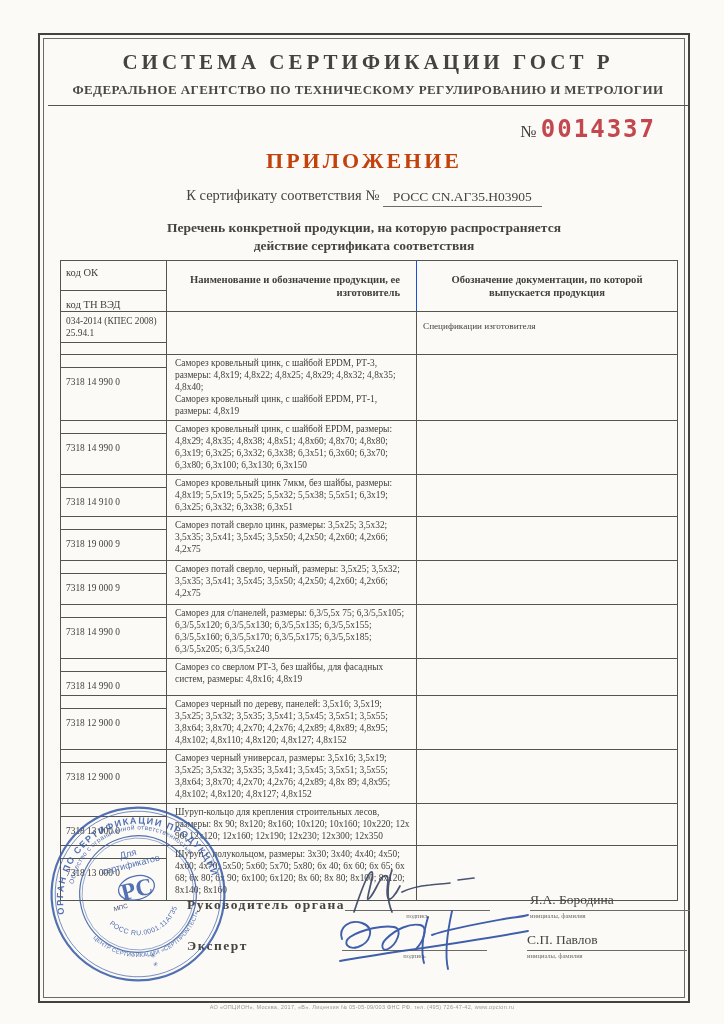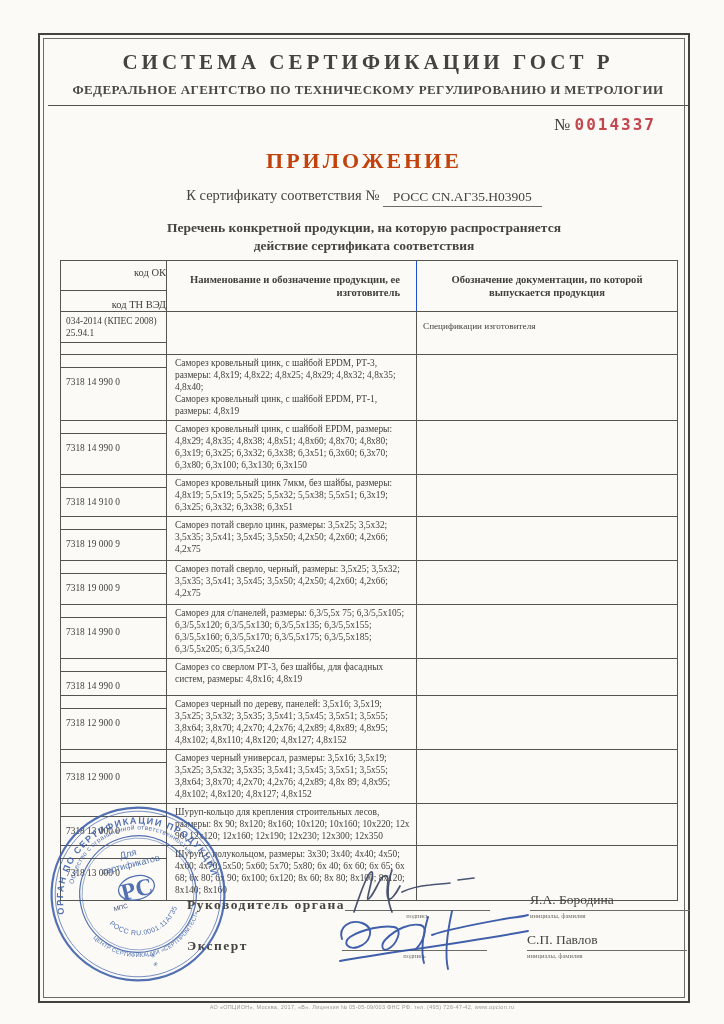--- a/index.html
+++ b/index.html
@@ -37,21 +37,21 @@
   .agency {
     margin-top:7px; font-size:13px; font-weight:bold; letter-spacing:0.4px; color:#4a4944;
   }
   
   .num-row {
     position:absolute; top:80px; right:32px; white-space:nowrap;
   }
   .num-sign { font-size:17px; color:#3f3e3a; }
   .num-value {
     font-family:"DejaVu Sans Mono",monospace;
-    font-size:16px; letter-spacing:2px; color:#c2474e; font-weight:bold;
+    font-size:24px; letter-spacing:2px; color:#c2474e; font-weight:bold;
   }
   
   .app-title {
     position:absolute; top:113px; left:0; right:0; text-align:center;
     font-size:22px; font-weight:bold; letter-spacing:3px; color:#c2410c;
   }
   .cert-row {
     position:absolute; top:152px; left:0; right:0; text-align:center;
     font-size:14.5px; color:#45443f;
   }
@@ -72,21 +72,21 @@
   }
   .trow { display:flex; border-top:1px solid #55544f; }
   .trow:first-child { border-top:none; }
   .c1 { width:106px; flex:none; border-right:1px solid #55544f; display:flex; flex-direction:column; }
   .c2 { width:250px; flex:none; border-right:1px solid #55544f; padding:2px 6px 3px 8px; white-space:pre-line; }
   .c3 { flex:1; padding:4px 4px 3px 6px; }
   .c1strip { height:13px; border-bottom:1px solid #55544f; flex:none; }
   .c1code { padding:8px 3px 3px 5px; }
   
   .hrow { display:flex; }
-  .h1 { width:106px; flex:none; border-right:1px solid #55544f; display:flex; flex-direction:column; font-size:10.5px;text-align:right; }
+  .h1 { width:106px; flex:none; border-right:1px solid #55544f; display:flex; flex-direction:column; font-size:10.5px; }
   .h1a { height:30px; border-bottom:1px solid #55544f; padding:5px 0 0 5px; }
   .h1b { flex:1; padding:7px 0 0 5px; }
   .h2 { width:250px; flex:none; border-right:1px solid #1d4ed8; display:flex; align-items:center; justify-content:center; text-align:right; font-weight:bold; font-size:10.6px; padding:4px 16px; }
   .h3 { flex:1; display:flex; align-items:center; justify-content:center; text-align:center; font-weight:bold; font-size:10.6px; padding:4px 14px; }
   
   .c1first { padding:3px 3px 2px 5px; border-bottom:1px solid #55544f; white-space:pre-line; }
   .c1firstgap { height:11px; }
   .r0 .c3 { padding-top:9px; font-size:9.2px; }
   
   .r0 { min-height:38px; } .r1 { min-height:58px; } .r2 { min-height:54px; }

